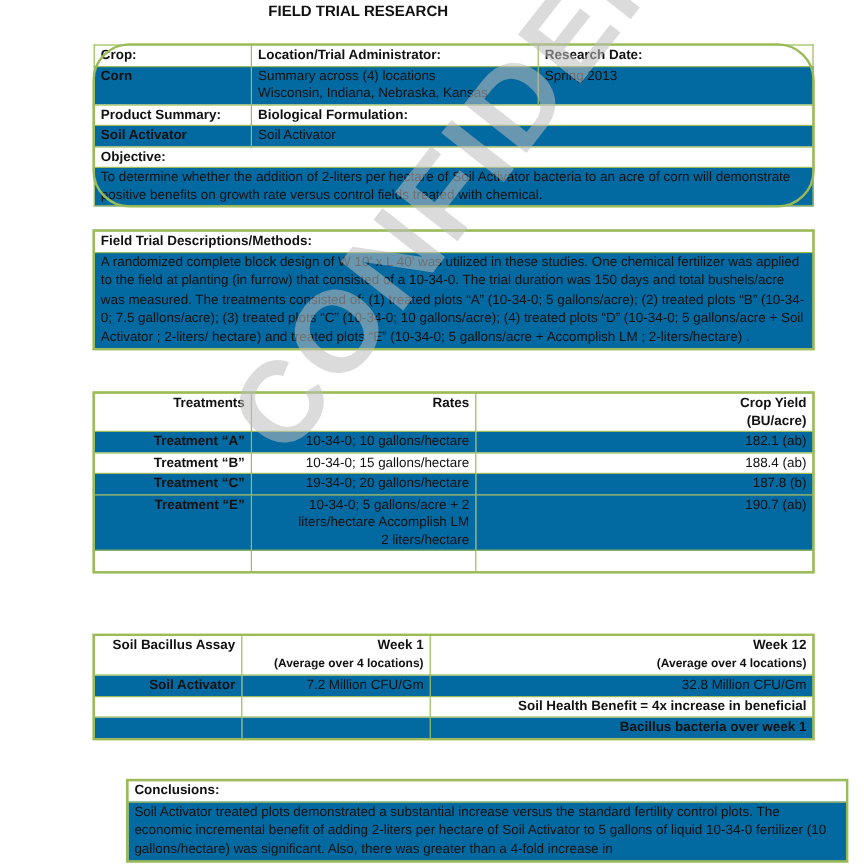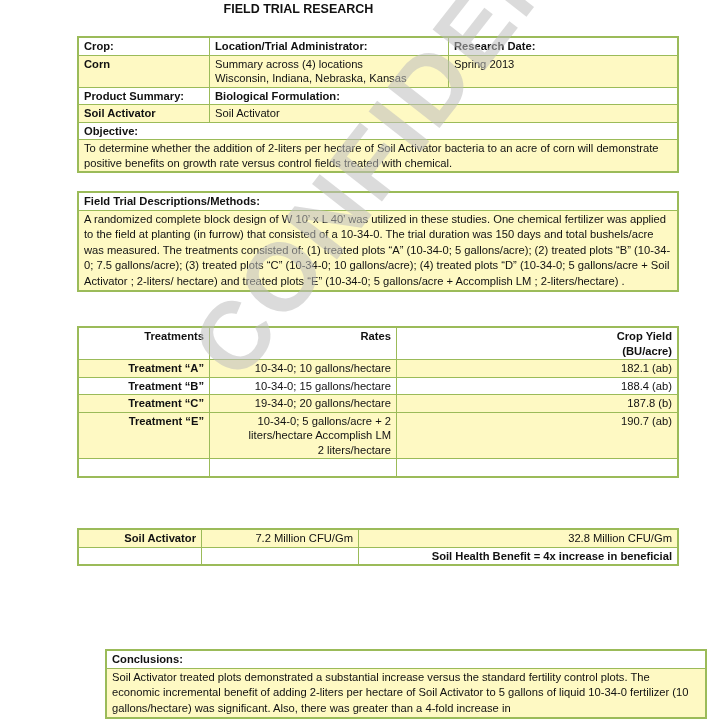--- a/index.html
+++ b/index.html
@@ -2,25 +2,25 @@
 <html><head>
 <meta charset="utf-8">
 <style>
   html, body { margin:0; padding:0; }
   body { width:720px; height:720px; overflow:hidden; background:#fff; position:relative;
          font-family:"Liberation Sans", sans-serif; color:#111; font-size:11.2px; }
   .title { position:absolute; top:0; left:0; width:597px; text-align:center; font-weight:bold;
            font-size:12.5px; top:2px; }
   table { border-collapse:collapse; position:absolute; left:78px; width:600px; table-layout:fixed; }
   td, th { border:1.5px solid #9bbb59; padding:1px 5px; vertical-align:top; line-height:14.5px; font-weight:normal; text-align:left; }
-  .band td { background:#fef9c3; }
+  .band td { background:#0369a1; }
   .b { font-weight:bold; }
   .c { text-align:right; }
   .frame { outline:2px solid #9bbb59; outline-offset:-1px; }
-  #t1 { top:37px; }
+  #t1 { top:37px;border-radius:30px; }
   #t2 { top:192px; }
   #t3 { top:327px; }
   #t4 { top:529px; }
   #t5 { top:650px;margin-left:28px; }
   .watermark { position:absolute; left:170px; top:330px; font-size:96px; font-weight:bold; color:rgba(190,190,190,0.55);
                transform:rotate(-52deg); transform-origin:left top; white-space:nowrap; pointer-events:none; letter-spacing:4px; }
 </style>
 </head>
 <body>
 
@@ -111,29 +111,39 @@
 </tbody>
   </table>
 
 <table id="t4" class="frame">
   <colgroup>
       <col style="width:123px">
       <col style="width:157px">
       <col>
     </colgroup>
   <tbody>
+      <tr>
+    <td class="b c">Soil Bacillus Assay</td>
+    <td class="b c"><span>Week 1</span><br><span style="font-size:10px">(Average over 4 locations)</span></td>
+    <td class="b c"><span>Week 12</span><br><span style="font-size:10px">(Average over 4 locations)</span></td>
+  </tr>
   <tr class="band">
     <td class="b c">Soil Activator</td>
     <td class="c">7.2 Million CFU/Gm</td>
     <td class="c">32.8 Million CFU/Gm</td>
   </tr>
   <tr>
     <td></td>
         <td></td>
     <td class="b c">Soil Health Benefit = 4x increase in beneficial</td>
+  </tr>
+  <tr class="band">
+    <td></td>
+        <td></td>
+    <td class="b c">Bacillus bacteria over week 1</td>
   </tr>
 </tbody>
   </table>
 
 <table id="t5" class="frame">
   <tbody>
       <tr>
         <td class="b">Conclusions:</td>
       </tr>
   <tr class="band">

